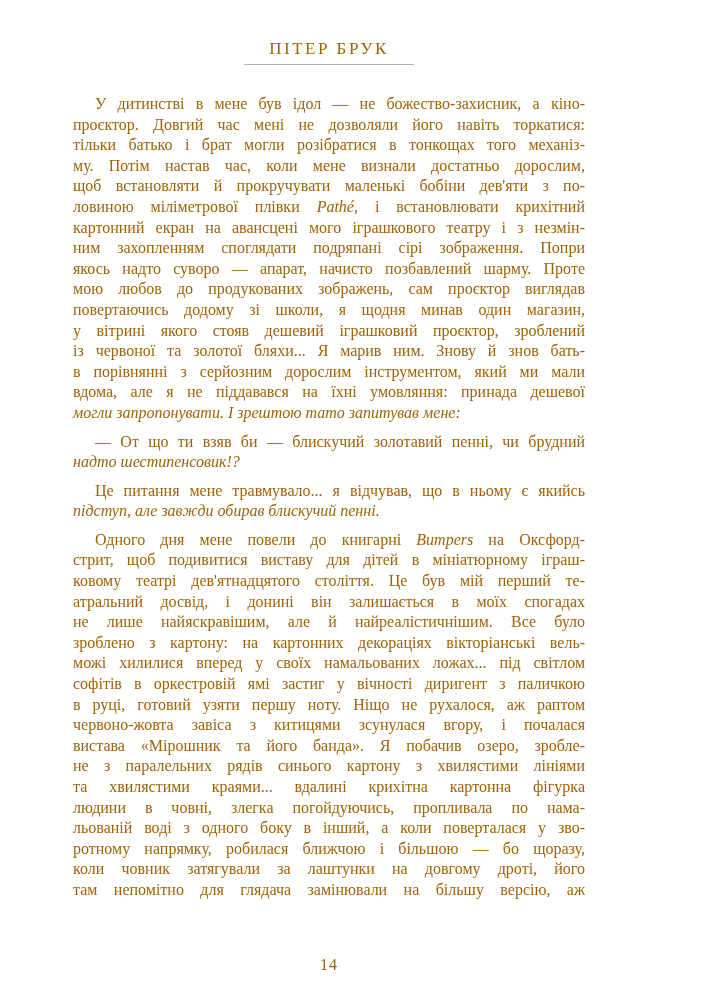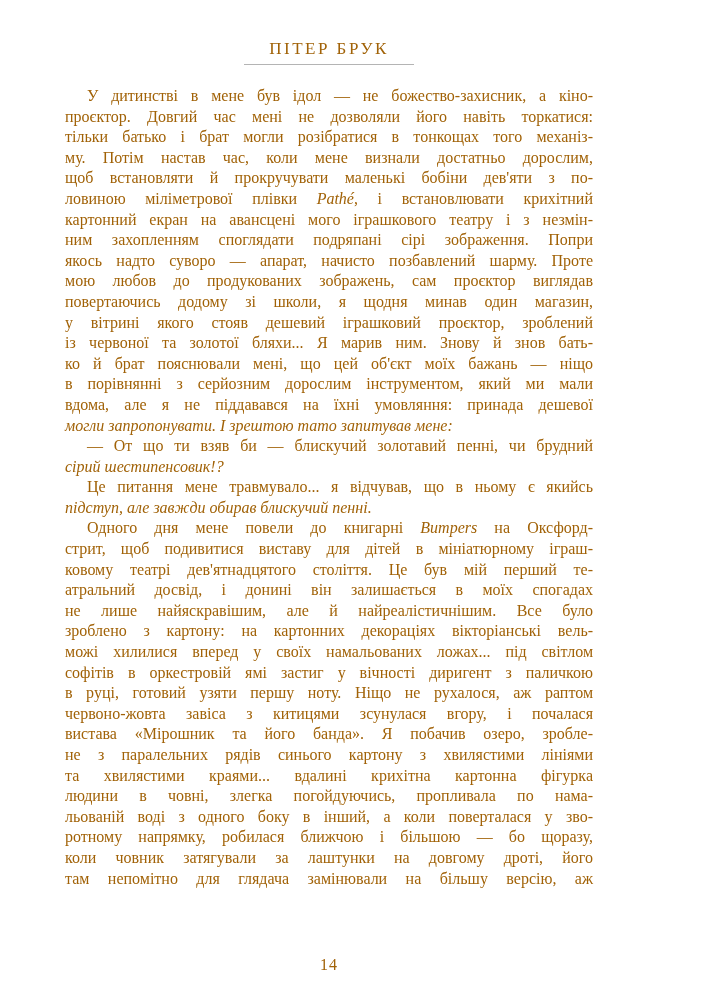--- a/index.html
+++ b/index.html
@@ -36,21 +36,21 @@
   }
   .text-block {
     position: absolute;
     top: 86px;
     left: 65px;
     width: 528px;
     font-size: 16px;
     line-height: 20.6px;
   }
   .para {
-    margin: 0;
+    margin: 8px;
   }
   .line {
     text-align: justify;
     text-align-last: justify;
     -moz-text-align-last: justify;
   }
   .line.indent {
     text-indent: 22px;
   }
   .line.flush {
@@ -83,28 +83,27 @@
         <div class="line">му. Потім настав час, коли мене визнали достатньо дорослим,</div>
         <div class="line">щоб встановляти й прокручувати маленькі бобіни дев'яти з по-</div>
         <div class="line">ловиною міліметрової плівки <i>Pathé</i>, і встановлювати крихітний</div>
         <div class="line">картонний екран на авансцені мого іграшкового театру і з незмін-</div>
         <div class="line">ним захопленням споглядати подряпані сірі зображення. Попри</div>
         <div class="line">якось надто суворо — апарат, начисто позбавлений шарму. Проте</div>
         <div class="line">мою любов до продукованих зображень, сам проєктор виглядав</div>
         <div class="line">повертаючись додому зі школи, я щодня минав один магазин,</div>
         <div class="line">у вітрині якого стояв дешевий іграшковий проєктор, зроблений</div>
         <div class="line">із червоної та золотої бляхи... Я марив ним. Знову й знов бать-</div>
-        <div class="line">ко й брат пояснювали мені, що цей об'єкт моїх бажань — ніщо</div>
         <div class="line">в порівнянні з серйозним дорослим інструментом, який ми мали</div>
         <div class="line">вдома, але я не піддавався на їхні умовляння: принада дешевої</div>
         <div class="line flush">могли запропонувати. І зрештою тато запитував мене:</div>
       </div>
       <div class="para">
         <div class="line indent">— От що ти взяв би — блискучий золотавий пенні, чи брудний</div>
-        <div class="line flush">сірий шестипенсовик!?</div>
+        <div class="line flush">надто шестипенсовик!?</div>
       </div>
       <div class="para">
         <div class="line indent">Це питання мене травмувало... я відчував, що в ньому є якийсь</div>
         <div class="line flush">підступ, але завжди обирав блискучий пенні.</div>
       </div>
       <div class="para">
         <div class="line indent">Одного дня мене повели до книгарні <i>Bumpers</i> на Оксфорд-</div>
         <div class="line">стрит, щоб подивитися виставу для дітей в мініатюрному іграш-</div>
         <div class="line">ковому театрі дев'ятнадцятого століття. Це був мій перший те-</div>
         <div class="line">атральний досвід, і донині він залишається в моїх спогадах</div>

